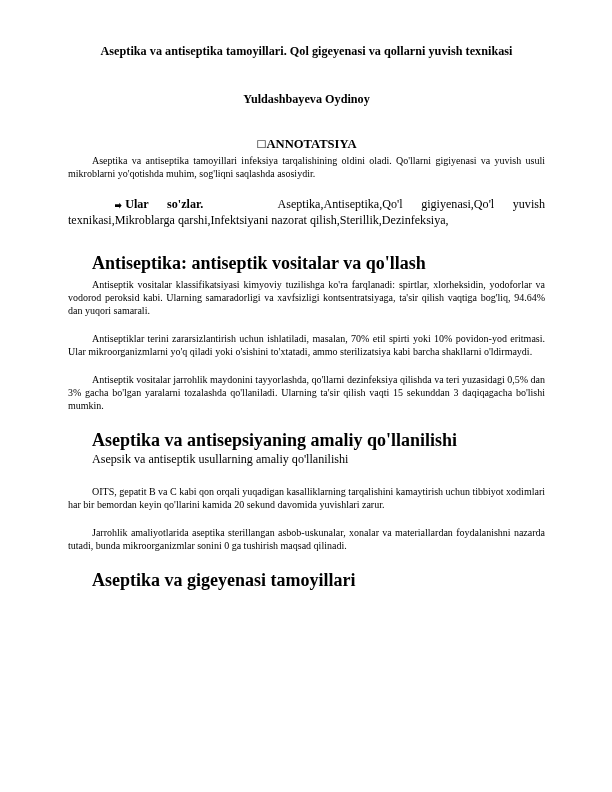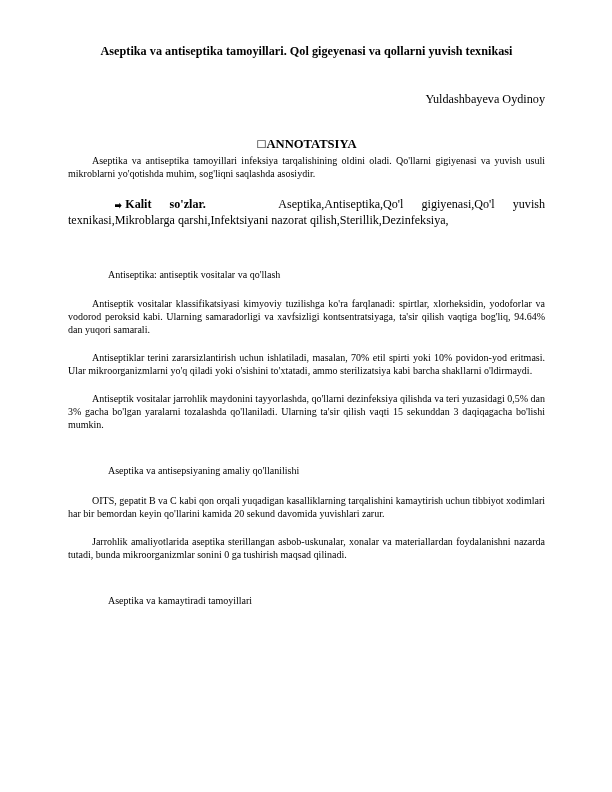--- a/index.html
+++ b/index.html
@@ -25,22 +25,22 @@
   .doc-title {
     font-size: 12.2px;
     font-weight: bold;
     text-align: center;
     line-height: 1.22;
     margin: 0;
     letter-spacing: 0.02px;
   }
   .author {
     font-size: 12.2px;
-    font-weight: normal;
-    text-align: right;
+    font-weight: bold;
+    text-align: center;
     line-height: 1.22;
     margin: 33px 0 0 0;
   }
   .annot-heading {
     font-size: 12.6px;
     font-weight: bold;
     text-align: center;
     line-height: 1.22;
     margin: 30px 0 0 0;
   }
@@ -62,24 +62,24 @@
   p.first-after-heading {
     margin-top: 2px;
   }
   p.gap {
     margin-top: 15px;
   }
   p.gap-lg {
     margin-top: 17px;
   }
   .section-heading {
-    font-size: 10px;
-    font-weight: normal;
+    font-size: 18px;
+    font-weight: bold;
     line-height: 1.30;
-    margin: 16px;
+    margin: 0;
     padding-left: 24px;
     text-align: left;
   }
   .sub-line {
     font-size: 12.1px;
     line-height: 1.30;
     margin: 0;
     padding-left: 24px;
     text-align: left;
   }
@@ -112,32 +112,33 @@
 <div class="page">
 
   <h1 class="doc-title">Aseptika va antiseptika tamoyillari. Qol gigeyenasi va qollarni yuvish texnikasi</h1>
 
   <div class="author">Yuldashbayeva Oydinoy</div>
 
   <div class="annot-heading"><span class="tofu">□</span><span>ANNOTATSIYA</span></div>
 
   <p class="body-text first-after-heading">Aseptika va antiseptika tamoyillari infeksiya tarqalishining oldini oladi. Qo'llarni gigiyenasi va yuvish usuli mikroblarni yo'qotishda muhim, sog'liqni saqlashda asosiydir.</p>
 
-  <p class="keywords-line"><span class="key-glyph">➡</span><span class="kw-label">Kalit so'zlar.</span>&nbsp;&nbsp;&nbsp;&nbsp;<span>Aseptika,Antiseptika,Qo'l gigiyenasi,Qo'l yuvish texnikasi,Mikroblarga qarshi,Infektsiyani nazorat qilish,Sterillik,Dezinfeksiya,</span></p>
+  <p class="keywords-line"><span class="key-glyph">➡</span><span class="kw-label">Ular so'zlar.</span>&nbsp;&nbsp;&nbsp;&nbsp;<span>Aseptika,Antiseptika,Qo'l gigiyenasi,Qo'l yuvish texnikasi,Mikroblarga qarshi,Infektsiyani nazorat qilish,Sterillik,Dezinfeksiya,</span></p>
 
   <div class="block-gap-1"></div>
 
   <div class="section-heading">Antiseptika: antiseptik vositalar va qo'llash</div>
   <p class="body-text first-after-heading">Antiseptik vositalar klassifikatsiyasi kimyoviy tuzilishga ko'ra farqlanadi: spirtlar, xlorheksidin, yodoforlar va vodorod peroksid kabi. Ularning samaradorligi va xavfsizligi kontsentratsiyaga, ta'sir qilish vaqtiga bog'liq, 94.64% dan yuqori samarali.</p>
   <p class="body-text gap">Antiseptiklar terini zararsizlantirish uchun ishlatiladi, masalan, 70% etil spirti yoki 10% povidon-yod eritmasi. Ular mikroorganizmlarni yo'q qiladi yoki o'sishini to'xtatadi, ammo sterilizatsiya kabi barcha shakllarni o'ldirmaydi.</p>
   <p class="body-text gap">Antiseptik vositalar jarrohlik maydonini tayyorlashda, qo'llarni dezinfeksiya qilishda va teri yuzasidagi 0,5% dan 3% gacha bo'lgan yaralarni tozalashda qo'llaniladi. Ularning ta'sir qilish vaqti 15 sekunddan 3 daqiqagacha bo'lishi mumkin.</p>
 
   <div class="block-gap-2"></div>
 
   <div class="section-heading">Aseptika va antisepsiyaning amaliy qo'llanilishi</div>
+  <div class="sub-line">Asepsik va antiseptik usullarning amaliy qo'llanilishi</div>
   <p class="body-text gap-lg">OITS, gepatit B va C kabi qon orqali yuqadigan kasalliklarning tarqalishini kamaytirish uchun tibbiyot xodimlari har bir bemordan keyin qo'llarini kamida 20 sekund davomida yuvishlari zarur.</p>
   <p class="body-text gap">Jarrohlik amaliyotlarida aseptika sterillangan asbob-uskunalar, xonalar va materiallardan foydalanishni nazarda tutadi, bunda mikroorganizmlar sonini 0 ga tushirish maqsad qilinadi.</p>
 
   <div class="block-gap-4"></div>
 
-  <div class="section-heading">Aseptika va kamaytiradi tamoyillari</div>
+  <div class="section-heading">Aseptika va gigeyenasi tamoyillari</div>
 
 </div>
 
 </body></html>

